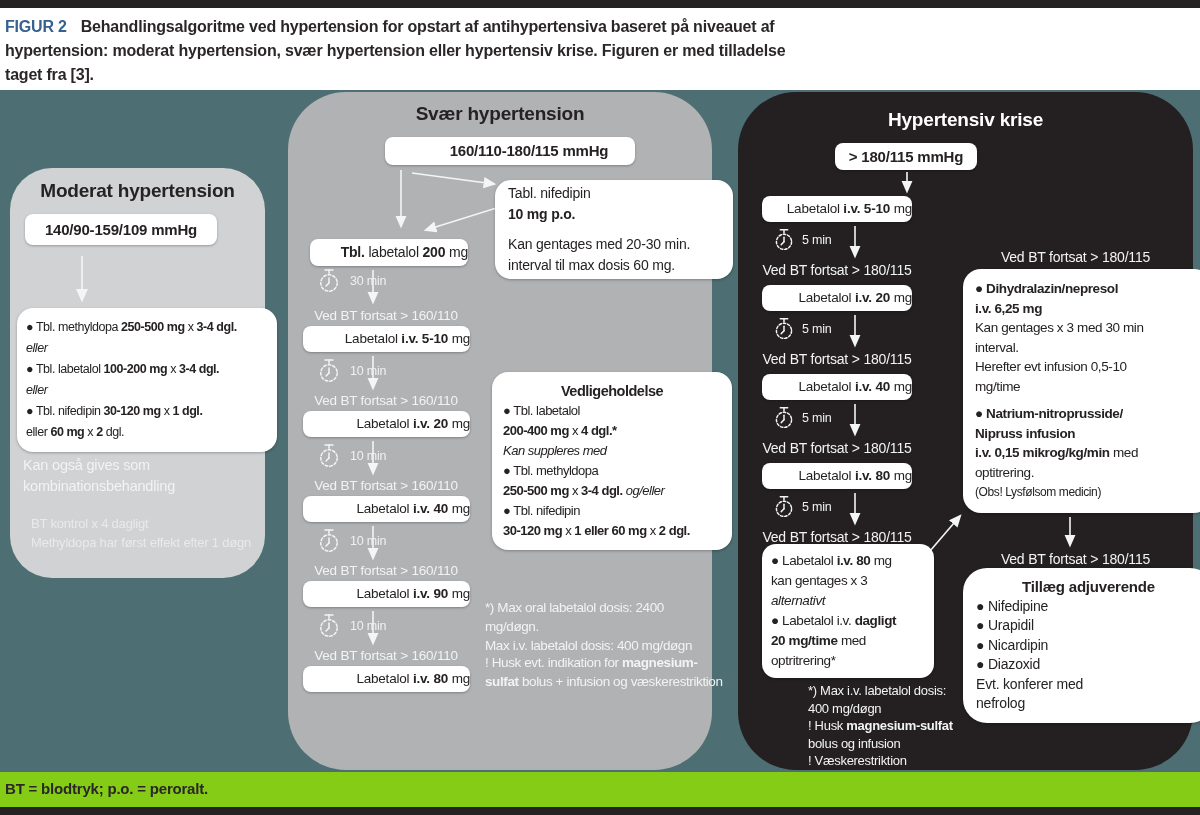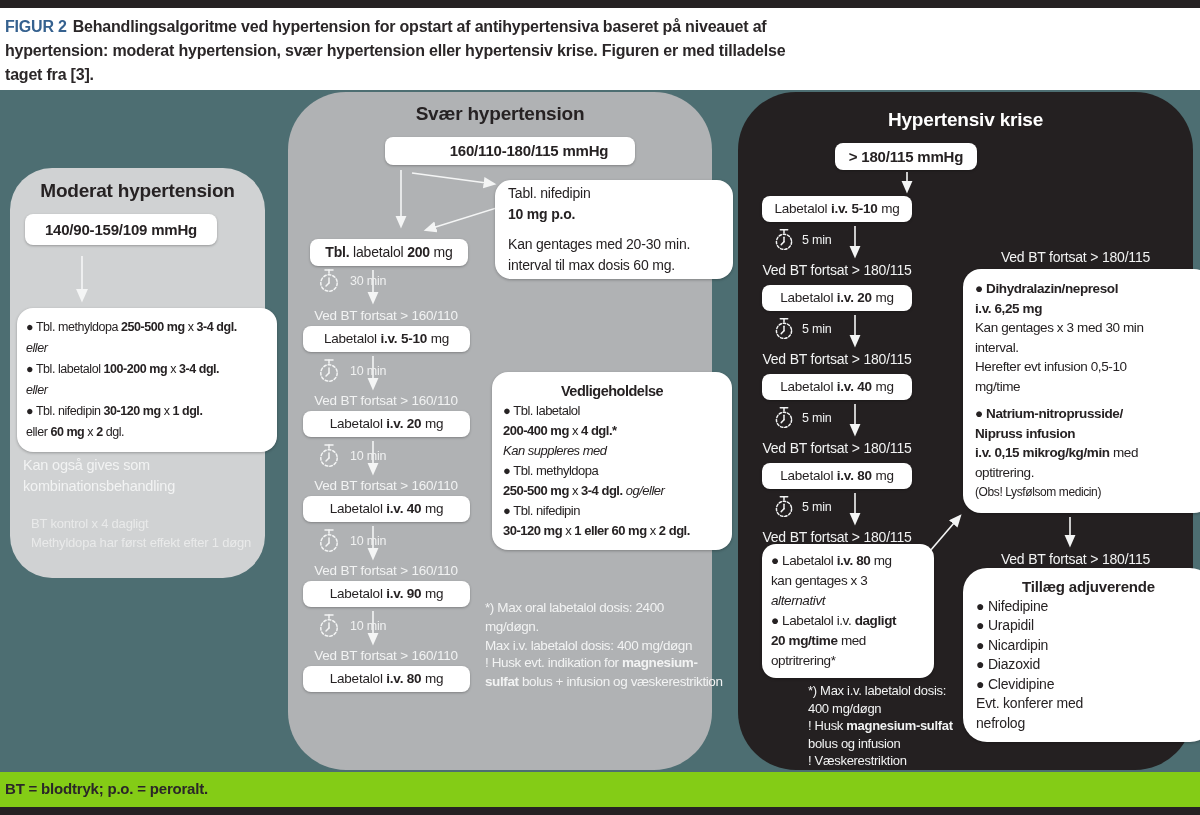--- a/index.html
+++ b/index.html
@@ -5,36 +5,36 @@
   html,body{margin:0;padding:0;background:#888;}
   .frame{
     position:relative;width:1200px;height:815px;overflow:hidden;
     background:#4d6e72;
     font-family:"Liberation Sans",sans-serif;
     color:#262223;letter-spacing:-0.2px;
   }
   .bar{position:absolute;left:0;width:1200px;background:#262223;}
   .caption-band{position:absolute;left:0;top:8px;width:1200px;height:82px;background:#ffffff;}
   .caption{position:absolute;left:5px;top:7px;width:790px;font-size:16px;font-weight:bold;line-height:24px;color:#2b2728;}
-  .fig-label{color:#35618f;margin-right:6px;}
+  .fig-label{color:#35618f;margin-right:14px;}
   .footer-band{position:absolute;left:0;top:772px;width:1200px;height:35px;background:#84cc16;}
   .footer-text{position:absolute;left:5px;top:8px;font-size:15px;font-weight:bold;color:#2b2728;}
 
   .panel{position:absolute;}
   .panel-moderat{left:10px;top:168px;width:255px;height:410px;background:#d0d2d3;border-radius:42px;}
   .panel-svaer{left:288px;top:92px;width:424px;height:678px;background:#b0b2b4;border-radius:58px;}
   .panel-krise{left:738px;top:92px;width:455px;height:678px;background:#242021;border-radius:58px;}
 
   .panel-title{position:absolute;left:0;width:100%;text-align:center;font-size:19px;font-weight:bold;}
   .panel-krise .panel-title{color:#ffffff;}
 
   .wbox{position:absolute;background:#ffffff;border-radius:8px;text-align:center;
         box-shadow:0 1px 2.5px rgba(0,0,0,.28);white-space:nowrap;color:#262223;}
   .bp{font-weight:bold;font-size:15px;}
-  .step{font-size:13.5px;}
+  .step{font-size:13.5px;text-align:right;}
   .bigbox{position:absolute;background:#ffffff;border-radius:16px;
           box-shadow:0 1px 3px rgba(0,0,0,.28);color:#262223;}
   .bigbox .ln{white-space:nowrap;}
 
   .b{font-weight:bold;}
   .i{font-style:italic;}
   .sm{font-size:12px;}
   .pre{white-space:pre-line;}
 
   .note{position:absolute;color:#f2f3f3;font-size:13.5px;white-space:nowrap;text-align:center;}
@@ -308,21 +308,20 @@
     </div>
 
     <div class="note" style="left:225px;top:459px;width:225px;font-size:14px;">Ved BT fortsat &gt; 180/115</div>
 
     <div class="bigbox" style="left:225px;top:476px;width:225px;padding:9px 13px;border-radius:24px;font-size:14px;line-height:19.5px;">
       <div class="ln b" style="text-align:center;font-size:15px;">Tillæg adjuverende</div>
       <div class="ln"><span>● Nifedipine</span></div>
       <div class="ln"><span>● Urapidil</span></div>
       <div class="ln"><span>● Nicardipin</span></div>
       <div class="ln"><span>● Diazoxid</span></div>
-      <div class="ln"><span>● Clevidipine</span></div>
       <div class="ln"><span>Evt. konferer med</span></div>
       <div class="ln"><span>nefrolog</span></div>
     </div>
   </div>
 
   <div class="footer-band">
     <div class="footer-text">BT = blodtryk; p.o. = peroralt.</div>
   </div>
   <div class="bar" style="top:807px;height:8px;"></div>
 

